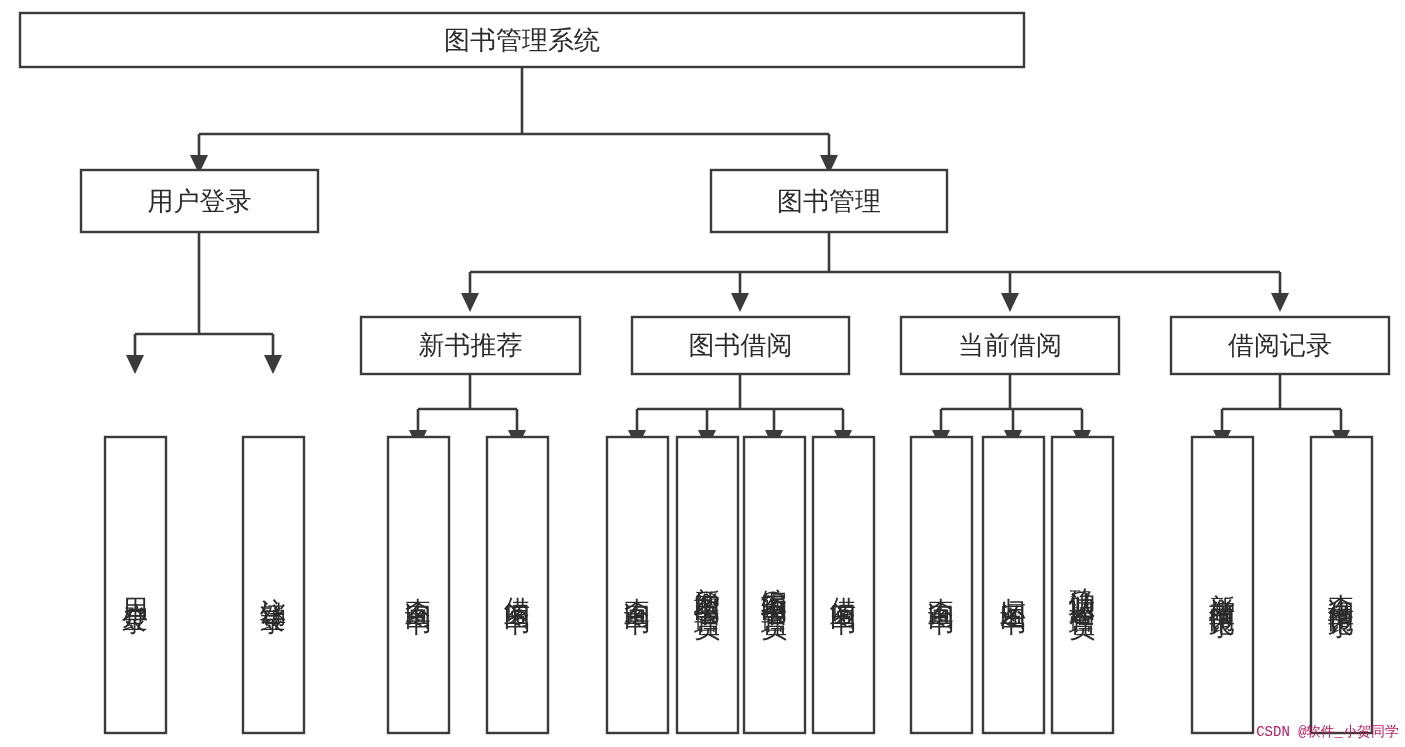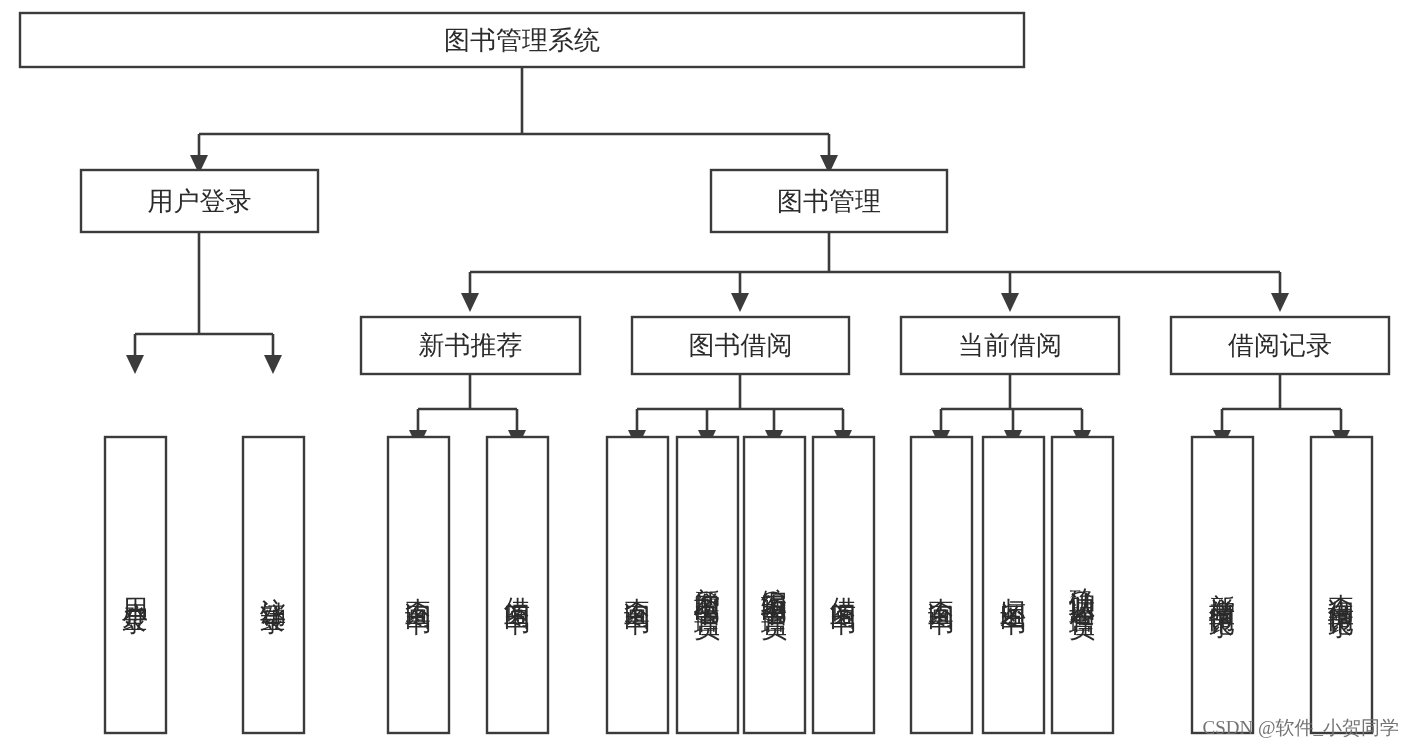--- a/index.html
+++ b/index.html
@@ -41,23 +41,23 @@
     stroke-linecap: butt;
   }
   .arrow-head {
     fill: #3b3b3b;
     stroke: none;
   }
   .watermark {
     position: absolute;
     right: 6px;
     bottom: 6px;
-    color: #737373;
-    font-size: 19px;
-    font-family: Liberation Serif, serif;
+    color: #be185d;
+    font-size: 14px;
+    font-family: Liberation Mono, monospace;
     white-space: nowrap;
     pointer-events: none;
   }
 </style>
 </head>
 <body>
 
 <svg id="diagram" viewBox="0 0 1405 747" xmlns="http://www.w3.org/2000/svg">
   <g>
       <g>

